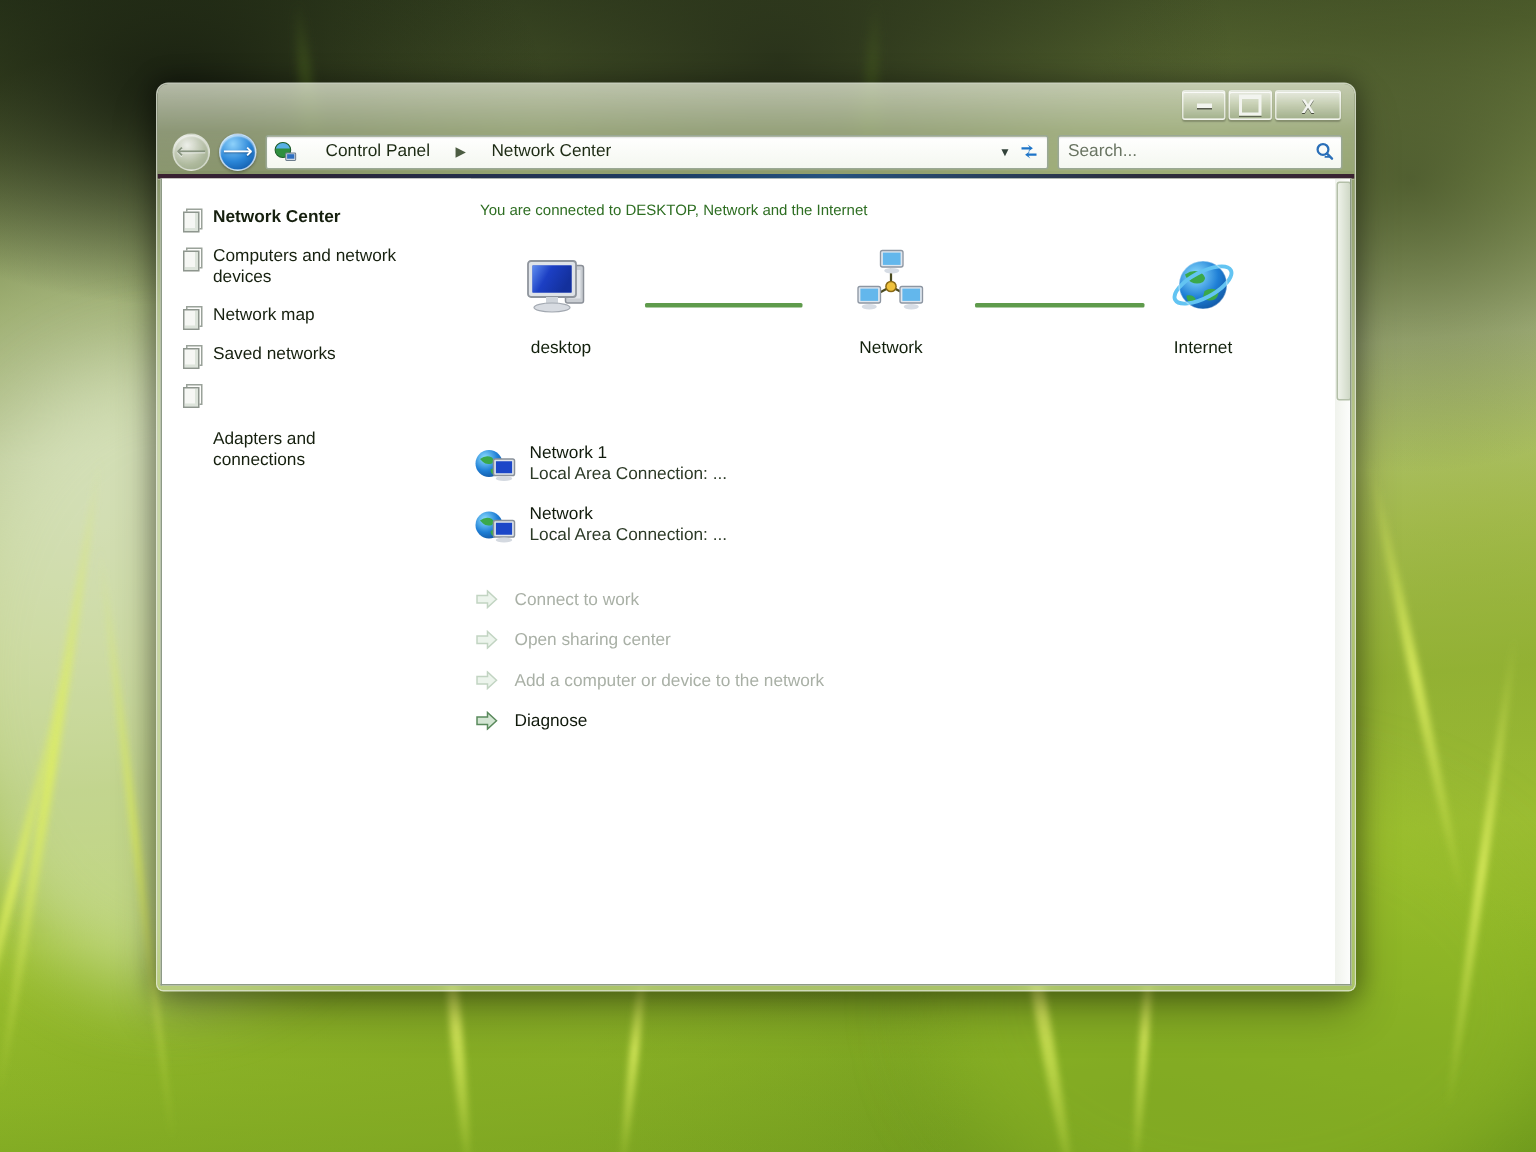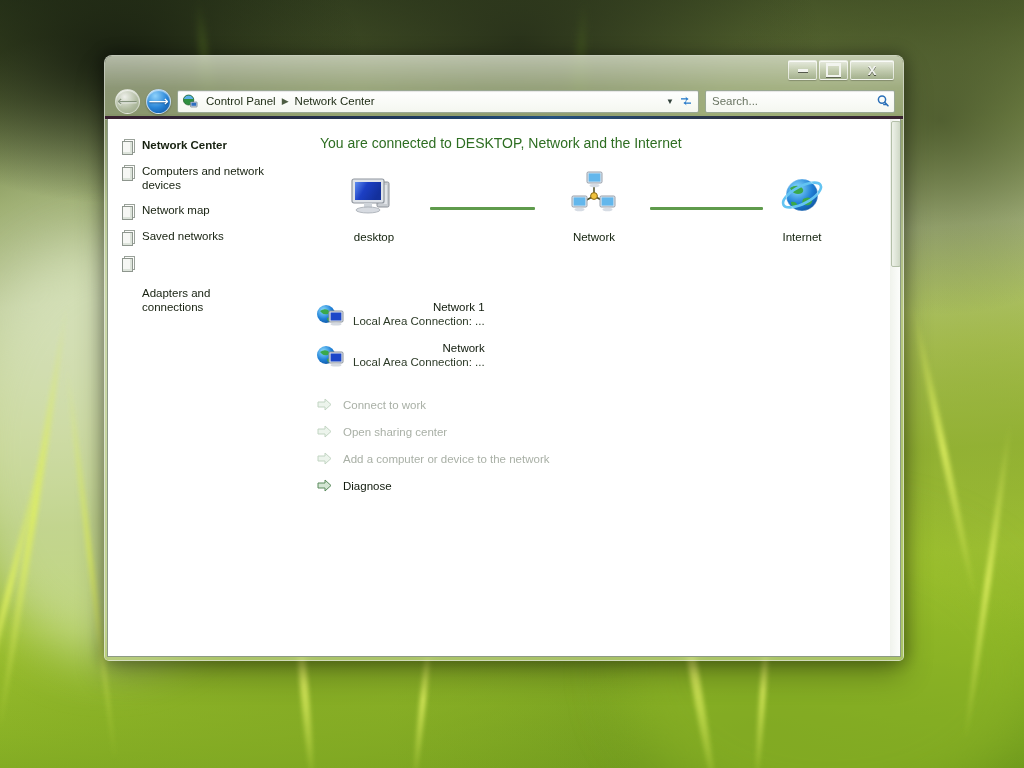--- a/index.html
+++ b/index.html
@@ -127,21 +127,21 @@
     flex: 1;
     height: 21px;
     display: flex; align-items: center;
     background: linear-gradient(to bottom, #ffffff, #f4f7f0);
     border: 1px solid #9aa894;
     border-radius: 2px;
     box-shadow: inset 0 1px 1px rgba(0,0,0,0.10);
     padding: 0 2px 0 4px;
     min-width: 0;
   }
-  .crumbs { display: flex; align-items: center; gap: 2px; flex: 1; min-width: 0; overflow: hidden; }
+  .crumbs { display: flex; align-items: center; gap: 13px; flex: 1; min-width: 0; overflow: hidden; }
   .crumb {
     font-size: 11.5px; color: #1d2b14; white-space: nowrap;
     padding: 1px 3px; border-radius: 2px; cursor: default;
   }
   .crumb-sep { color: #4c5c42; font-size: 9px; padding: 0 1px; }
   .addr-tools { display: flex; align-items: center; gap: 5px; padding-right: 3px; flex: none; }
   .addr-chev { font-size: 8px; color: #32423a; }
   .refresh-ico { width: 14px; height: 14px; }
 
   #searchbox {
@@ -206,21 +206,21 @@
     box-shadow: inset -2px -2px 0 rgba(215,222,212,0.8);
   }
 
   
   #content {
     flex: 1; position: relative;
     padding: 16px 0 0 0;
     overflow: hidden;
   }
   #status-line {
-    font-size: 14px; color: #2e6e22; margin: 0 0 0 6px;
+    font-size: 10px; color: #2e6e22; margin: 0 0 0 6px;
   }
 
   
   #netmap {
     position: relative;
     height: 116px;
     margin-top: 16px;
     text-decoration: underline;
   }
   .node { position: absolute; text-align: center; width: 120px; }
@@ -232,21 +232,20 @@
     border-radius: 1px;
     box-shadow: 0 1px 0 rgba(255,255,255,0.6);
   }
 
   
   #netlist { margin-top: 14px; }
   .net-row {
     display: flex; align-items: center; gap: 9px;
     padding: 4px 1px 4px 2px;
     cursor: default;
-    text-align: right;
   }
   .net-text { line-height: 13.5px; }
   .net-name { font-size: 11.5px; color: #101a0c; display: block; }
   .net-sub { font-size: 11.5px; color: #2c3a27; display: block; }
 
   
   #tasks { margin-top: 18px; }
   .task-row {
     display: flex; align-items: center; gap: 11px;
     padding: 7px 0 7px 3px;

